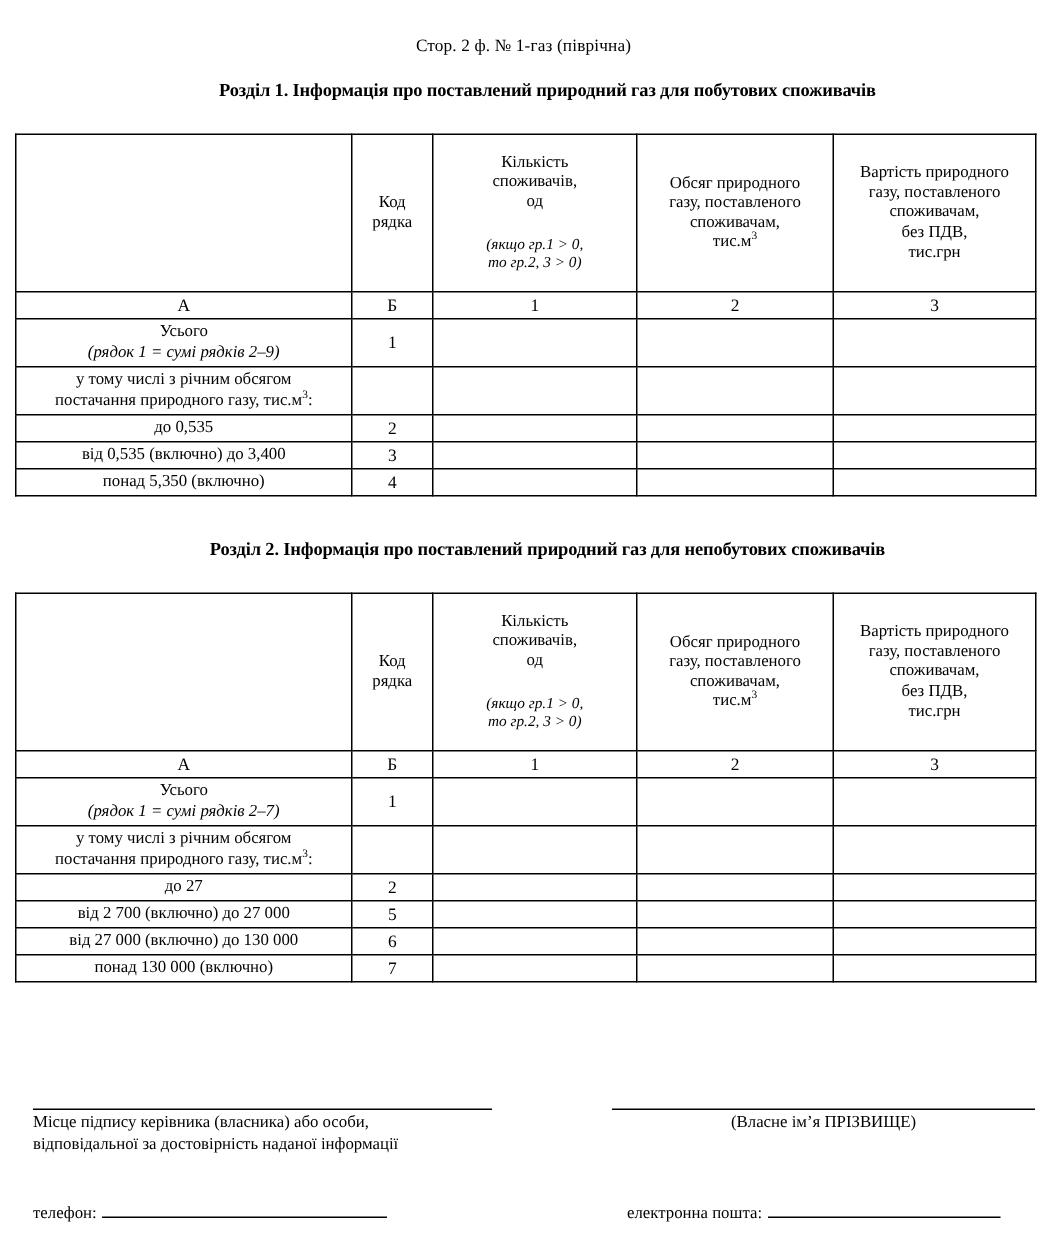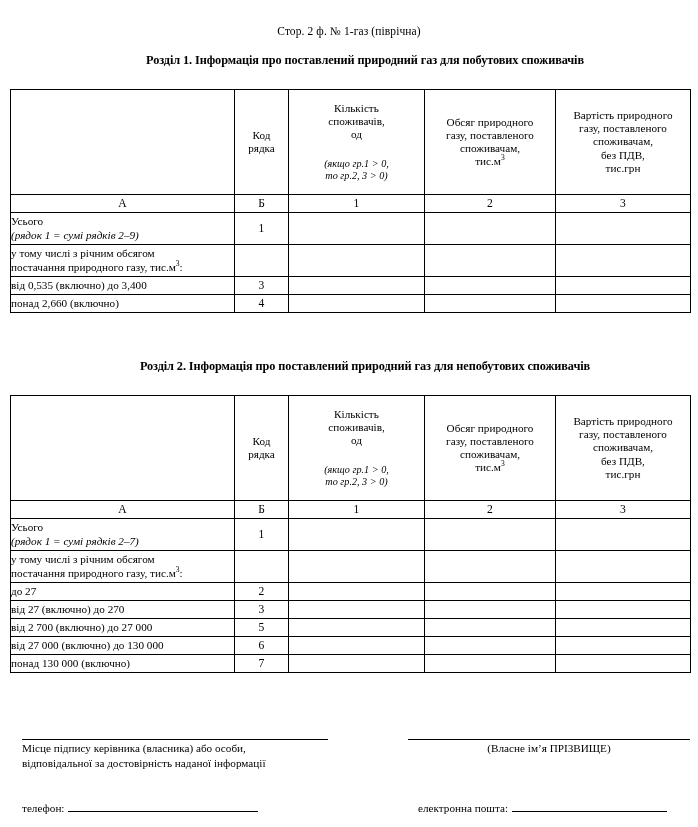--- a/index.html
+++ b/index.html
@@ -102,21 +102,21 @@
   
   .idx-row td {
     text-align: center;
     height: 17px;
     font-size: 11.6px;
     line-height: 17px;
   }
 
   
   .lbl {
-    text-align: left;
+    text-align: center;
     padding: 2px 4px 3px 6px;
     line-height: 13.4px;
   }
   .lbl-indent { padding-left: 18px; }
   .lbl em {
     font-style: italic;
     display: block;
   }
   .code {
     text-align: center;
@@ -236,31 +236,38 @@
         <td class="lbl">
           <span>у тому числі з річним обсягом</span><br>
           <span>постачання природного газу, тис.м</span><sup>3</sup><span>:</span>
         </td>
         <td class="code"></td>
         <td class="data-cell"></td>
         <td class="data-cell"></td>
         <td class="data-cell"></td>
       </tr>
 
+      <tr class="r-item">
+        <td class="lbl lbl-indent">до 0,535</td>
+        <td class="code">2</td>
+        <td class="data-cell"></td>
+        <td class="data-cell"></td>
+        <td class="data-cell"></td>
+      </tr>
 
       <tr class="r-item">
         <td class="lbl lbl-indent">від 0,535 (включно) до 3,400</td>
         <td class="code">3</td>
         <td class="data-cell"></td>
         <td class="data-cell"></td>
         <td class="data-cell"></td>
       </tr>
 
       <tr class="r-item">
-        <td class="lbl lbl-indent">понад 2,660 (включно)</td>
+        <td class="lbl lbl-indent">понад 5,350 (включно)</td>
         <td class="code">4</td>
         <td class="data-cell"></td>
         <td class="data-cell"></td>
         <td class="data-cell"></td>
       </tr>
     </tbody>
   </table>
 
   <div class="section-title" id="title-2">Розділ 2. Інформація про поставлений природний газ для непобутових споживачів</div>
 
@@ -332,27 +339,20 @@
       </tr>
 
       <tr class="r-item">
         <td class="lbl lbl-indent">до 27</td>
         <td class="code">2</td>
         <td class="data-cell"></td>
         <td class="data-cell"></td>
         <td class="data-cell"></td>
       </tr>
 
-      <tr class="r-item">
-        <td class="lbl lbl-indent">від 27 (включно) до 270</td>
-        <td class="code">3</td>
-        <td class="data-cell"></td>
-        <td class="data-cell"></td>
-        <td class="data-cell"></td>
-      </tr>
 
 
       <tr class="r-item">
         <td class="lbl lbl-indent">від 2 700 (включно) до 27 000</td>
         <td class="code">5</td>
         <td class="data-cell"></td>
         <td class="data-cell"></td>
         <td class="data-cell"></td>
       </tr>
 

